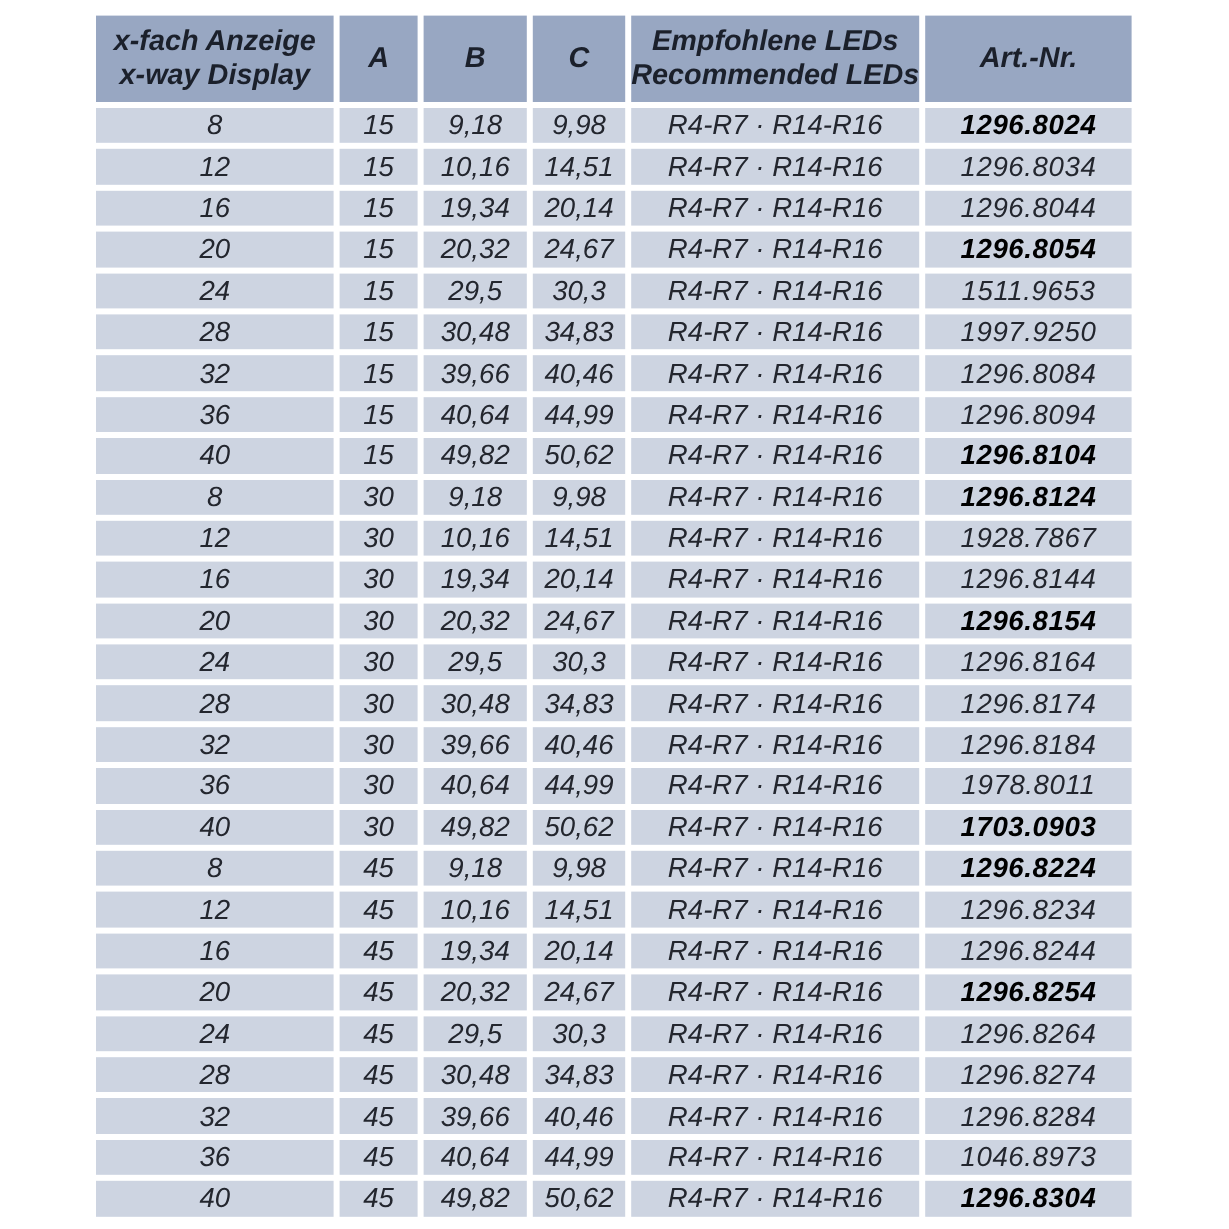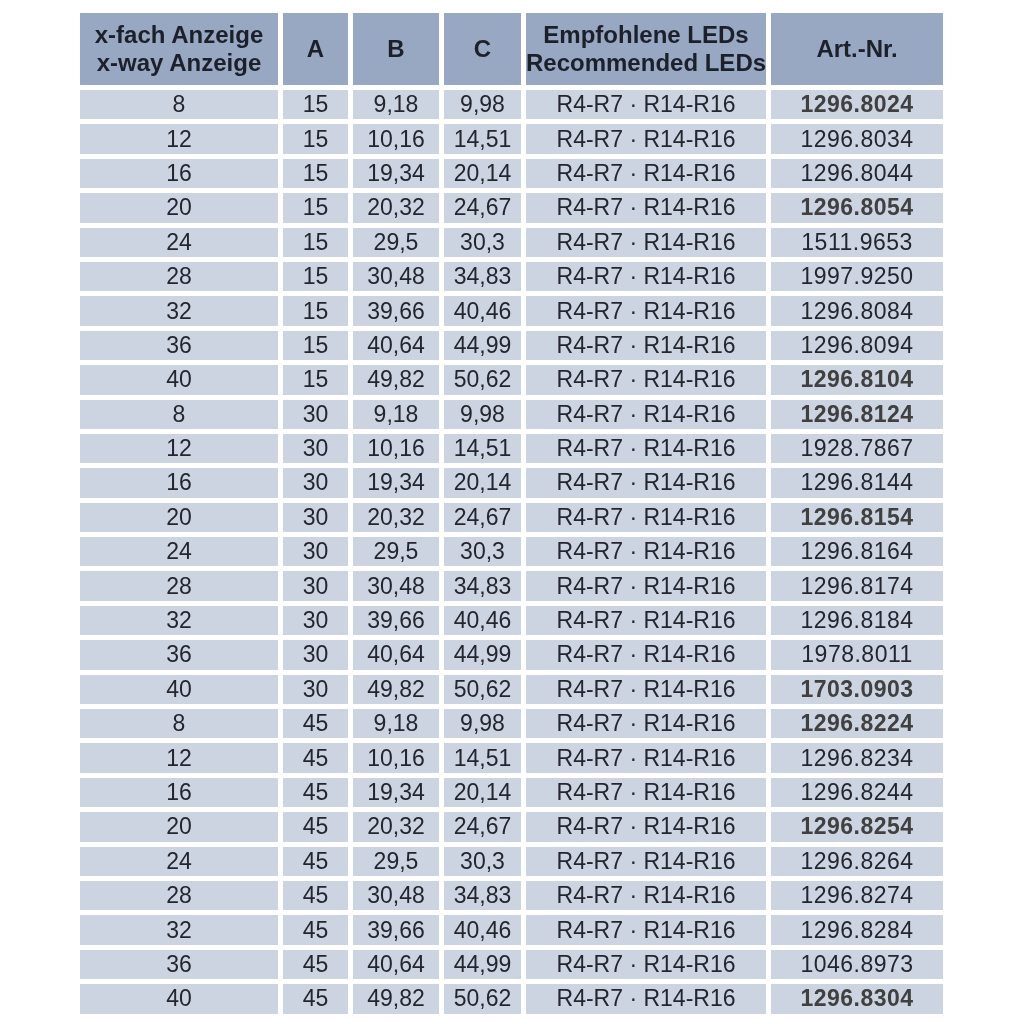--- a/index.html
+++ b/index.html
@@ -17,20 +17,21 @@
     height: 1024px;
     background: #ffffff;
   }
   table.spec-table {
     position: absolute;
     left: 75px;
     top: 8px;
     border-collapse: separate;
     border-spacing: 5px;
     table-layout: fixed;
+    font-style: italic;
   }
   th, td {
     padding: 0;
     text-align: center;
     vertical-align: middle;
     color: #23262e;
     white-space: nowrap;
     overflow: hidden;
   }
   thead th {
@@ -46,42 +47,42 @@
     height: 29.4px;
     font-size: 23px;
     font-weight: normal;
     line-height: 29px;
   }
   tbody td.art {
     letter-spacing: 0.5px;
   }
   tbody td.art.bold {
     font-weight: bold;
-    color: #404040;
+    color: #000000;
   }
   .hdr-line { display: block; }
 </style>
 </head>
 <body>
 
 <div class="page">
   <table class="spec-table">
     <colgroup>
       <col style="width:198px">
       <col style="width:65px">
       <col style="width:86px">
       <col style="width:77px">
       <col style="width:240px">
       <col style="width:172px">
     </colgroup>
     <thead>
       <tr>
         <th>
           <span class="hdr-line">x-fach Anzeige</span>
-          <span class="hdr-line">x-way Anzeige</span>
+          <span class="hdr-line">x-way Display</span>
         </th>
         <th>A</th>
         <th>B</th>
         <th>C</th>
         <th>
           <span class="hdr-line">Empfohlene LEDs</span>
           <span class="hdr-line">Recommended LEDs</span>
         </th>
         <th>Art.-Nr.</th>
       </tr>

